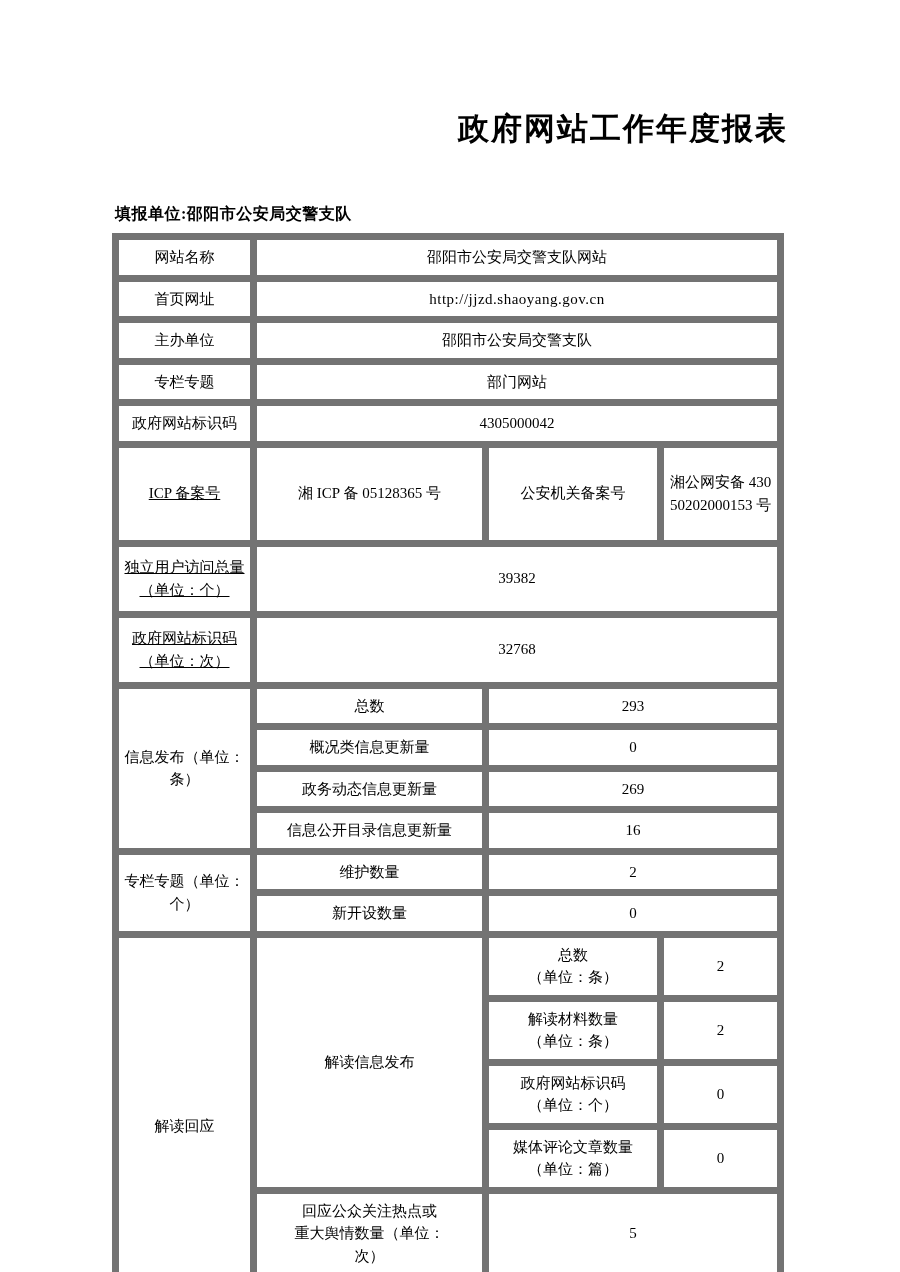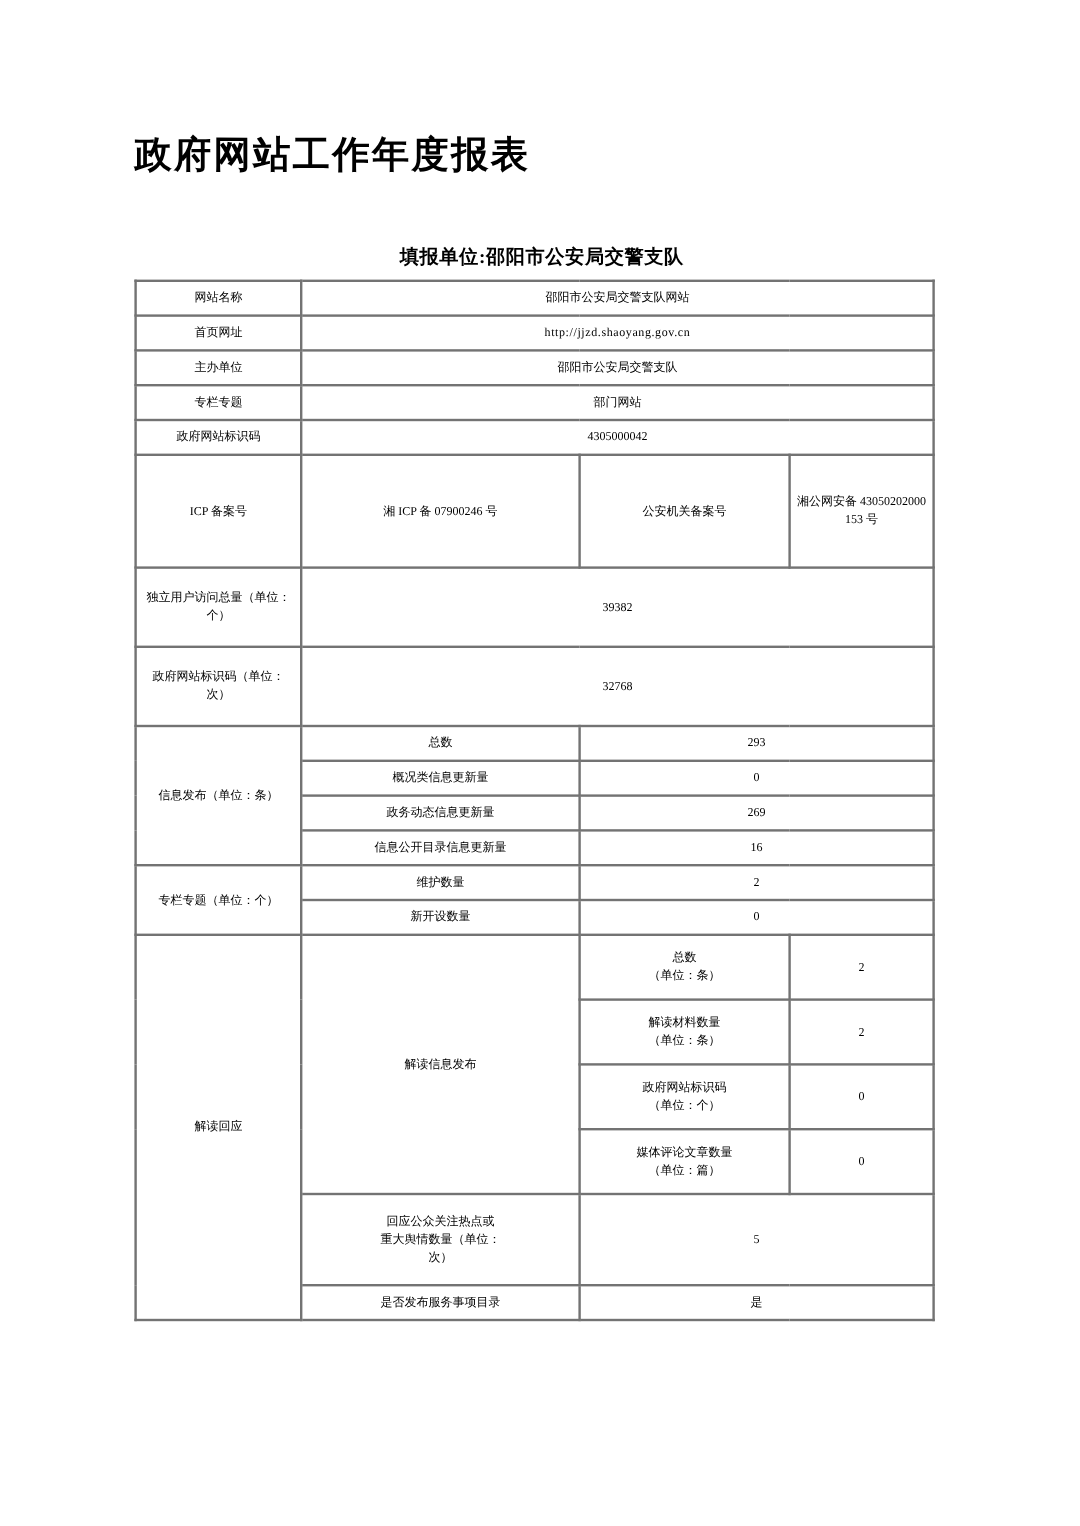--- a/index.html
+++ b/index.html
@@ -15,61 +15,61 @@
     position: relative;
   }
   .page {
     width: 900px;
     height: 1272px;
     box-sizing: border-box;
     padding: 0 112px;
     position: relative;
   }
   .doc-title {
-    text-align: left;
+    text-align: right;
     font-family: "DejaVu Sans", "Liberation Sans", sans-serif;
     font-weight: bold;
     font-size: 31px;
     letter-spacing: 2px;
     margin-top: 108px;
   }
   .doc-subtitle {
     text-align: center;
     font-size: 19px;
     margin-top: 46px;
     letter-spacing: 1px;
   }
   .filler-line {
     margin-top: 54px;
     font-size: 16px;
     font-weight: bold;
     letter-spacing: 0.5px;
     padding-left: 3px;
-    text-align: center;
   }
   table.report {
     margin-top: 8px;
     border-collapse: collapse;
     width: 665px;
     table-layout: fixed;
   }
   table.report td {
-    border: 2px solid #737373;
-    font-size: 10px;
+    border: 7px solid #737373;
+    font-size: 15px;
     text-align: center;
     vertical-align: middle;
     padding: 6px 4px;
     line-height: 1.5;
     word-break: break-all;
   }
   td.label {
     width: 138px;
   }
   td.tall {
     height: 52px;
+    text-decoration: underline;
   }
   .mono-url {
     font-family: Liberation Serif, serif;
     letter-spacing: 0.5px;
   }
   .two-line {
     line-height: 1.45;
   }
 </style>
 </head>
@@ -106,21 +106,21 @@
       <tr>
         <td class="label">专栏专题</td>
         <td colspan="3">部门网站</td>
       </tr>
       <tr>
         <td class="label">政府网站标识码</td>
         <td colspan="3">4305000042</td>
       </tr>
       <tr>
         <td class="label tall" style="height:80px">ICP 备案号</td>
-        <td>湘 ICP 备 07900246 号</td>
+        <td>湘 ICP 备 05128365 号</td>
         <td>公安机关备案号</td>
         <td class="two-line">湘公网安备 43050202000153 号</td>
       </tr>
       <tr>
         <td class="label tall two-line">独立用户访问总量（单位：个）</td>
         <td colspan="3">39382</td>
       </tr>
       <tr>
         <td class="label tall two-line">政府网站标识码（单位：次）</td>
         <td colspan="3">32768</td>

